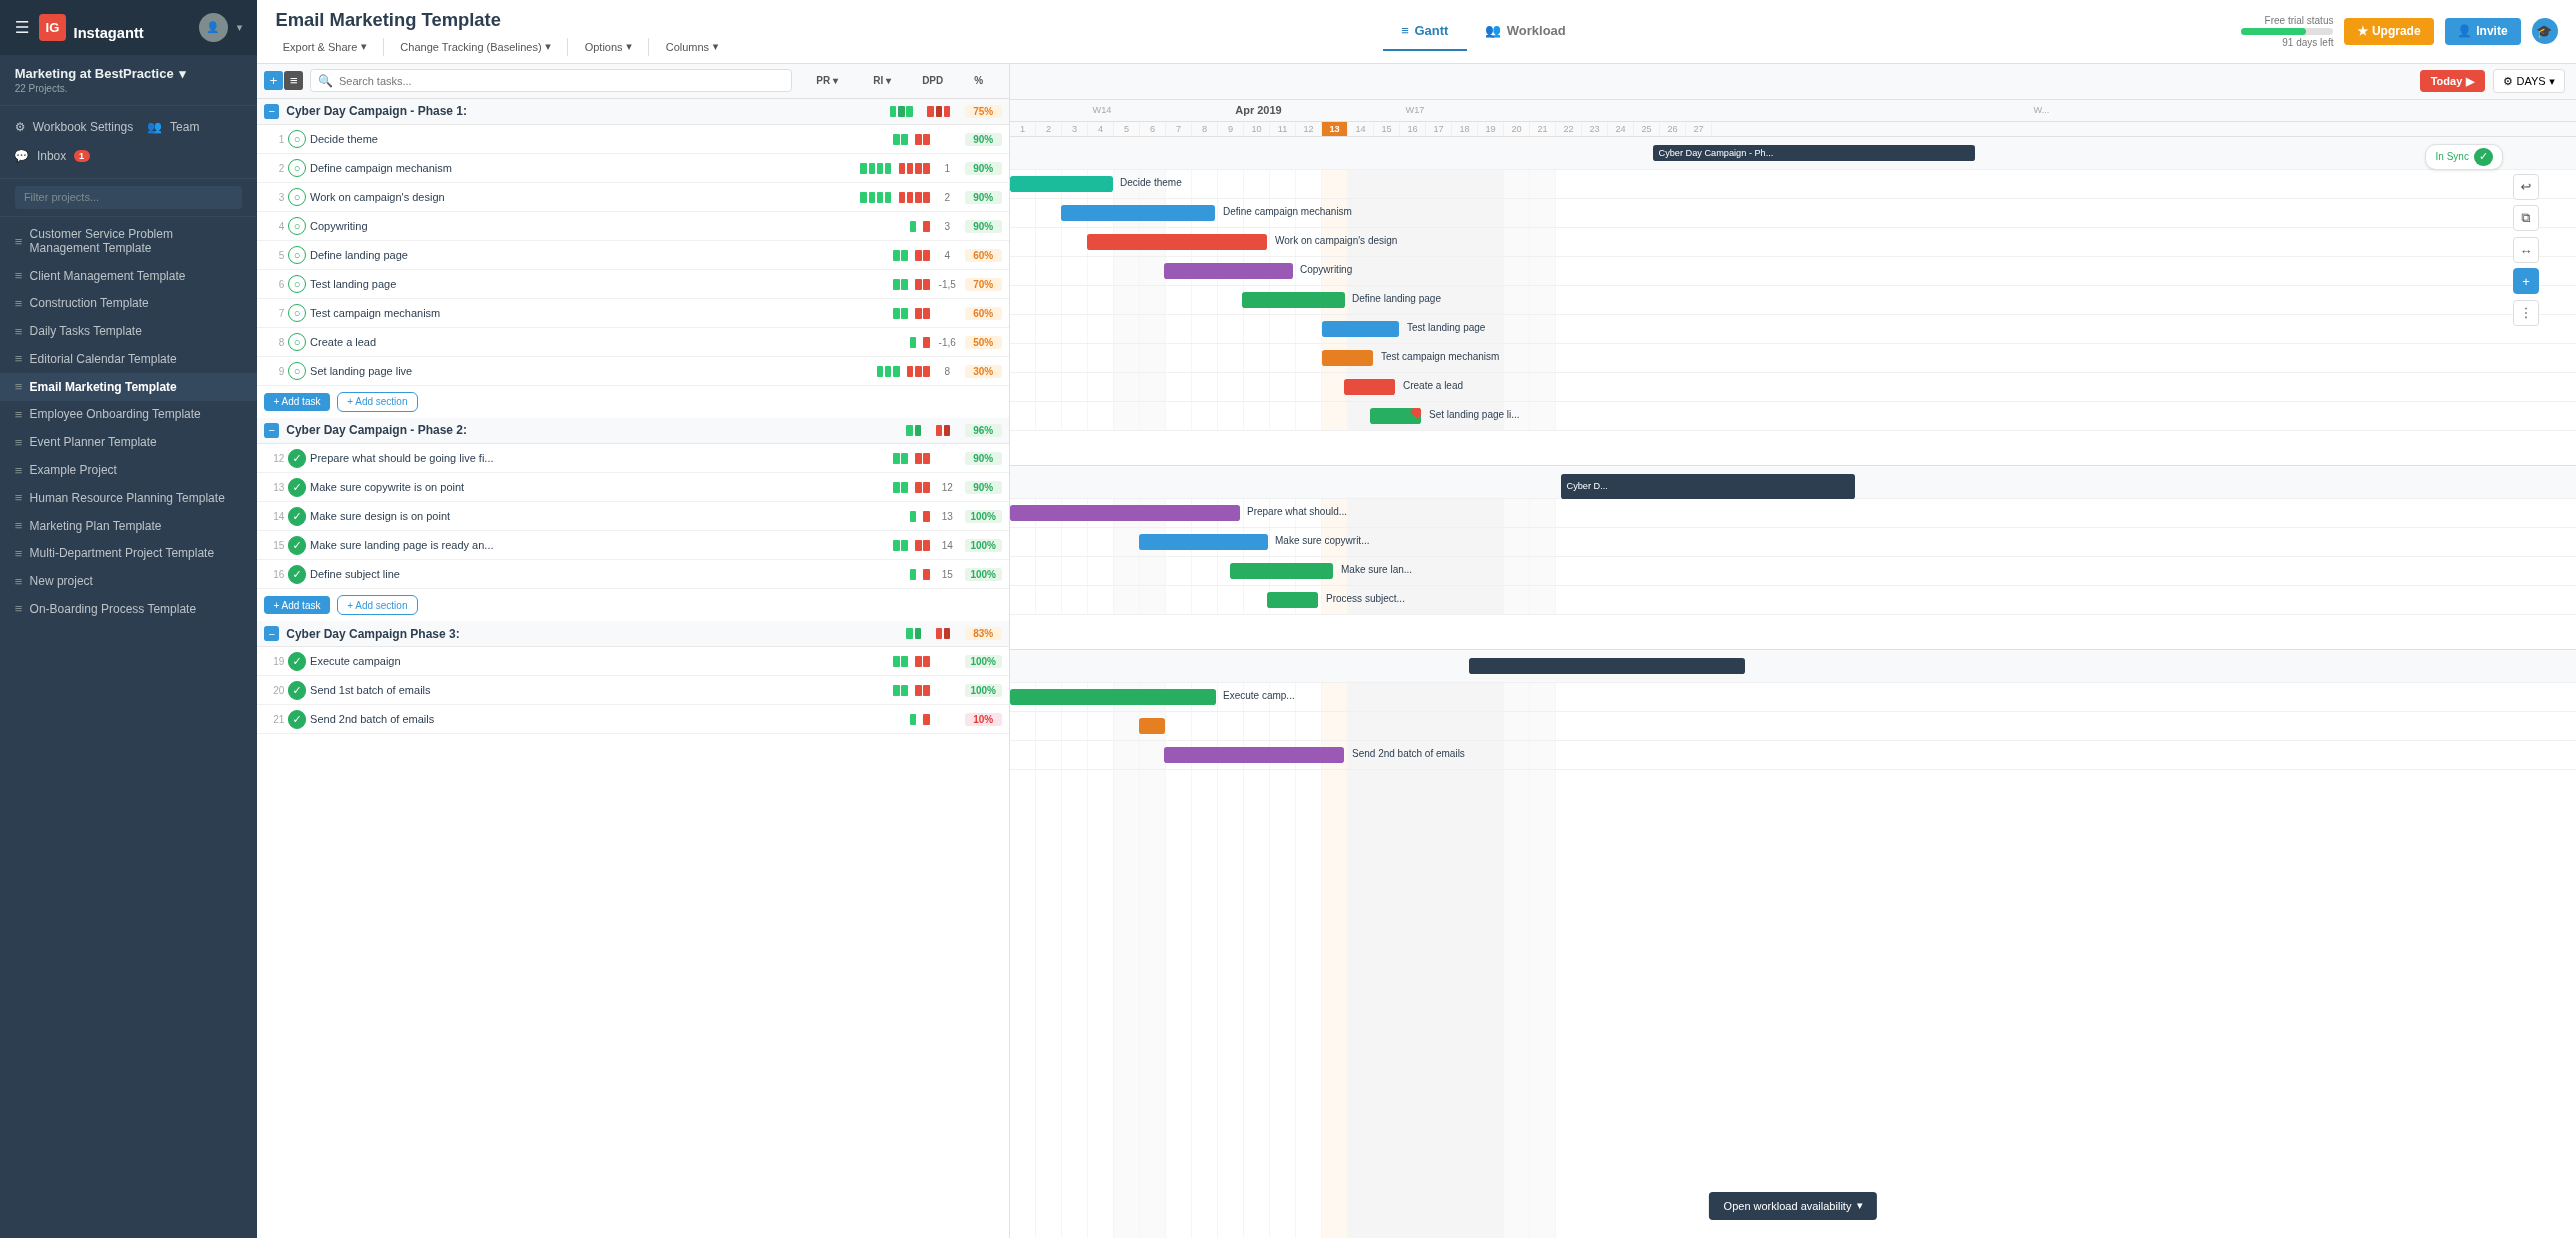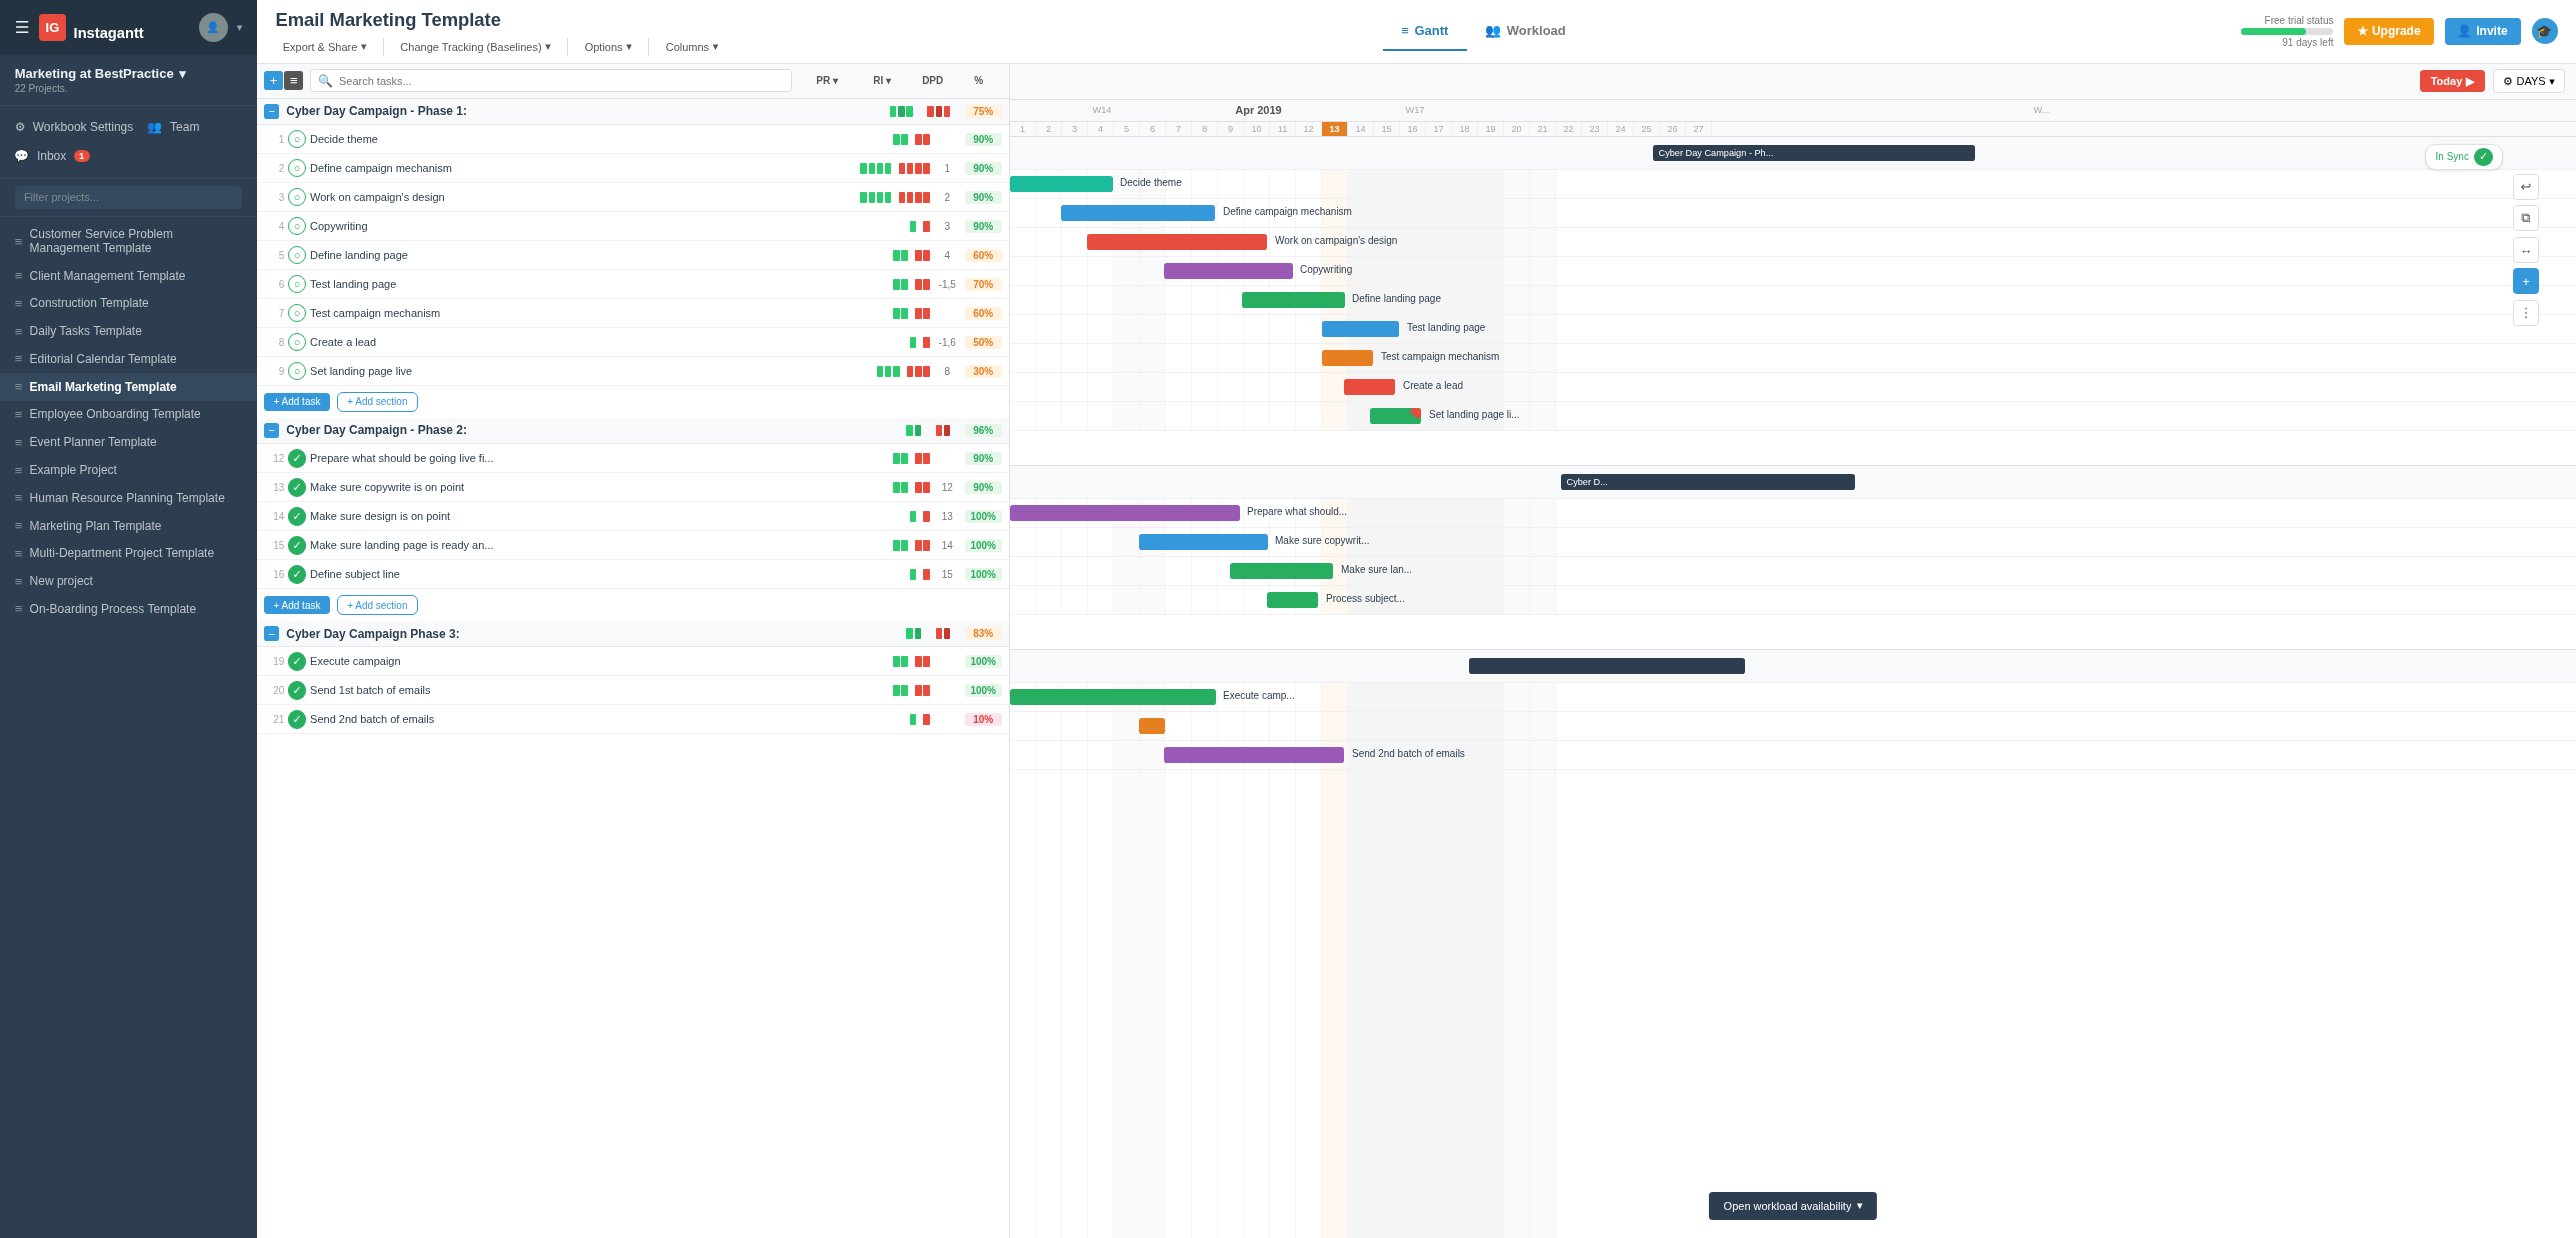--- a/index.html
+++ b/index.html
@@ -985,21 +985,21 @@
           <div style="height:29px;border-bottom:0.9px solid #f0f0f0;position:relative">
             <div class="gantt-bar bar-green" style="left:360px;top:6.4px;width:51px">
               <span style="position:absolute;right:-1.8px;top:-1.8px;width:11px;height:11px;background:#e74c3c;transform:rotate(45deg);display:block"></span>
             </div>
             <div style="position:absolute;left:419px;top:7.3px;font-size:10px;font-weight:500;color:#2c3e50;white-space:nowrap">Set landing page li...</div>
           </div>
 
           <div style="height:35px;border-bottom:0.9px solid #e0e0e0;background:#fff"></div>
 
           <div style="height:33px;border-bottom:0.9px solid #f0f0f0;background:#f8f9fa;position:relative">
-            <div class="gantt-bar bar-dark" style="left:551px;top:8.3px;width:294px;height:16px">
+            <div class="gantt-bar bar-dark" style="left:551px;top:8.3px;width:294px;height:25px">
               <span>Cyber D...</span>
             </div>
           </div>
 
           <div style="height:29px;border-bottom:0.9px solid #f0f0f0;position:relative">
             <div class="gantt-bar bar-purple" style="left:0px;top:6.4px;width:230px"></div>
             <div style="position:absolute;left:237px;top:7.3px;font-size:10px;font-weight:500;color:#2c3e50;white-space:nowrap">Prepare what should...</div>
           </div>
 
           <div style="height:29px;border-bottom:0.9px solid #f0f0f0;position:relative">

